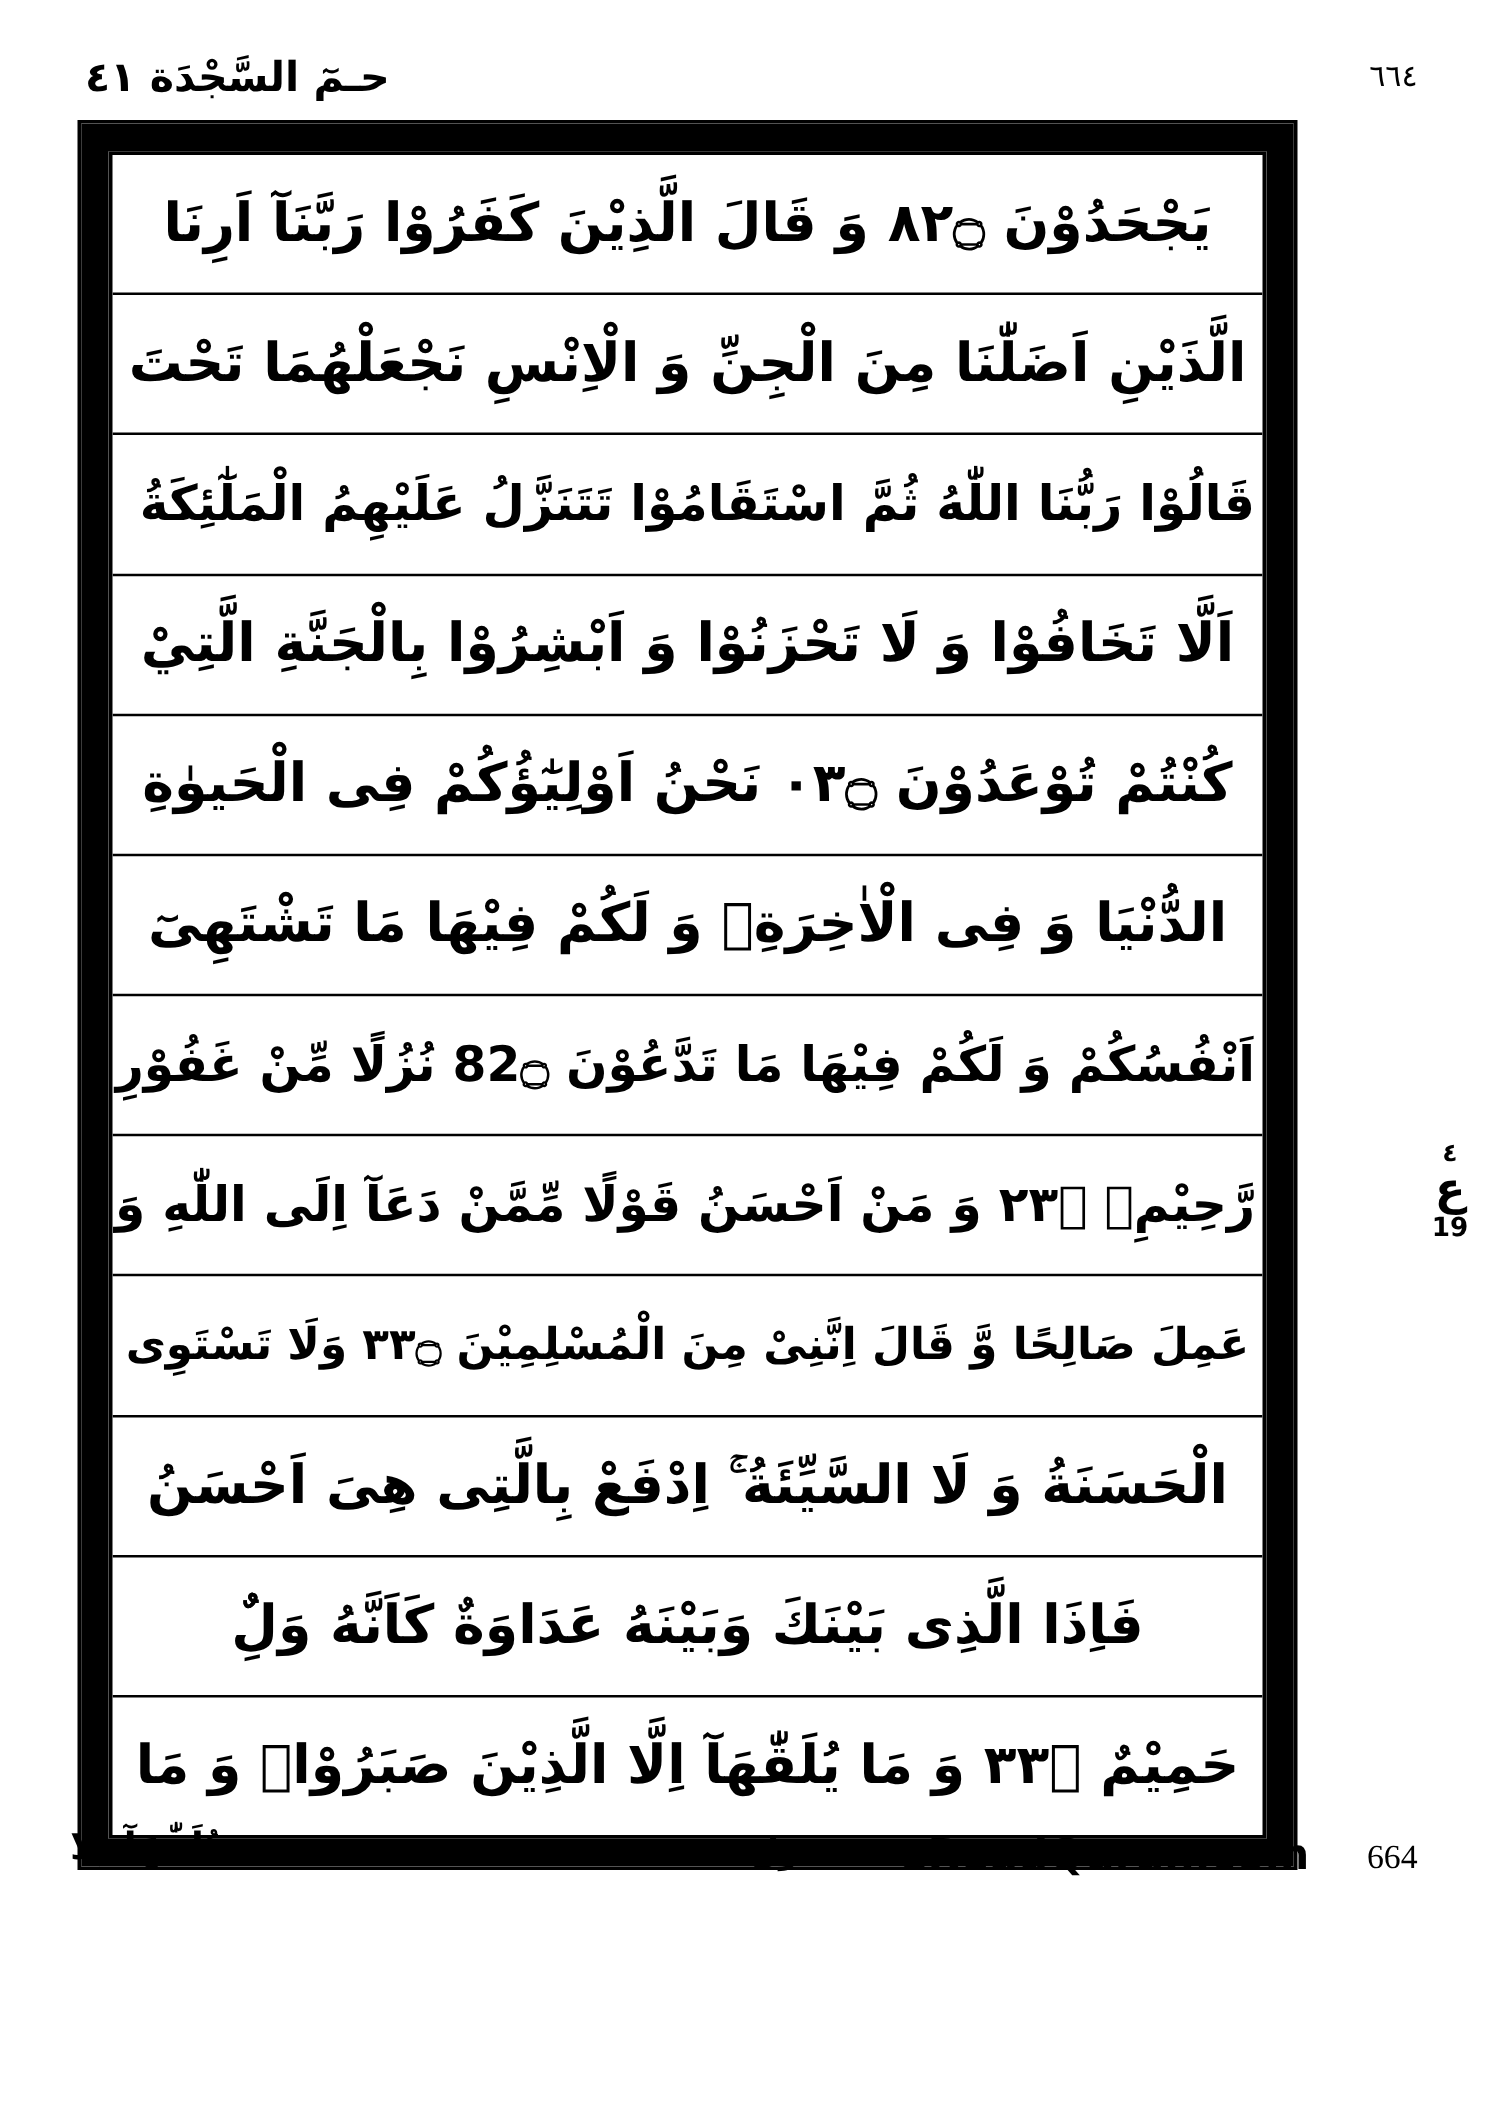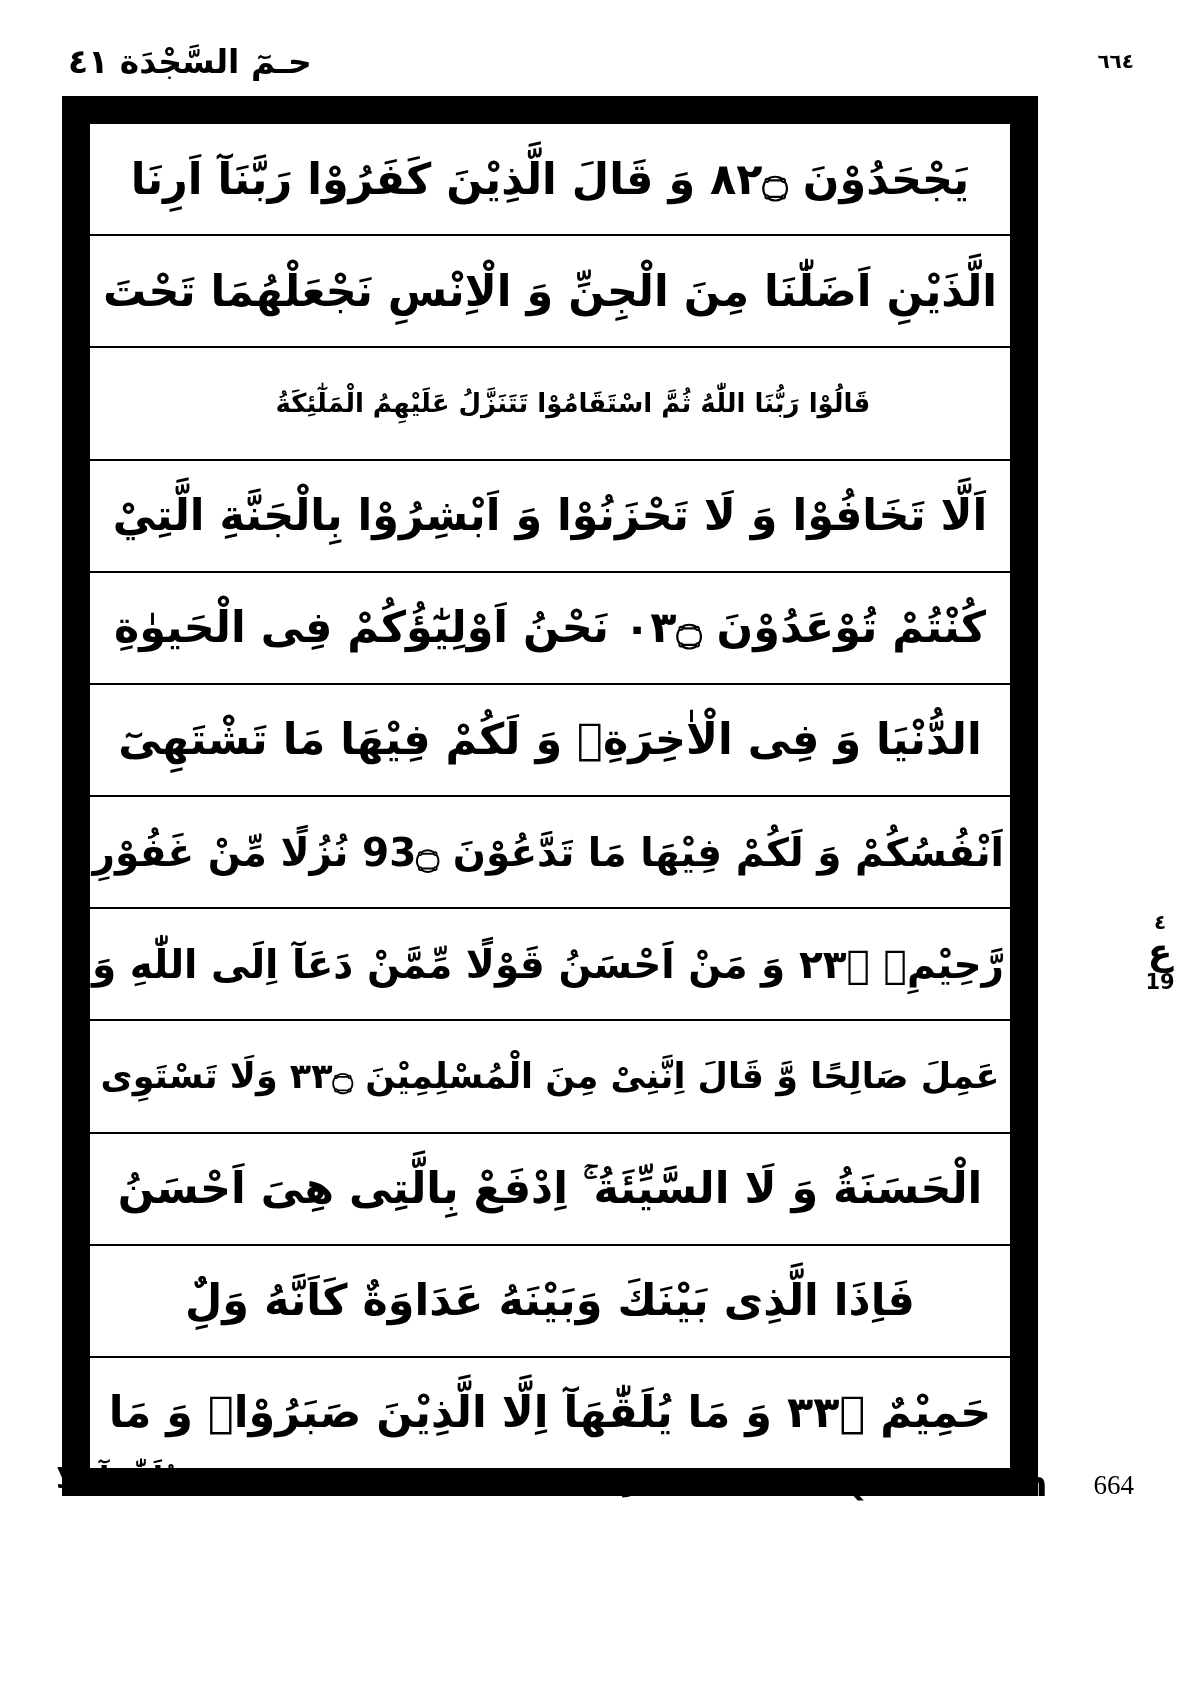--- a/index.html
+++ b/index.html
@@ -31,21 +31,21 @@
     direction: rtl;
   }
   .hdr-item {
     font-family: "DejaVu Sans", "Liberation Sans", sans-serif;
     color: #000;
     white-space: nowrap;
     line-height: 1;
     margin-left: 12px;
   }
   .hdr-juz   { font-size: 35px; font-weight: 700; letter-spacing: 0.5px; }
-  .hdr-pageno{ font-size: 20px; font-weight: 700; }
+  .hdr-pageno{ font-size: 24px; font-weight: 400; }
   .hdr-surah { font-size: 33px; font-weight: 700; letter-spacing: 0.5px; }
 
   
   .ruku-marker {
     position: absolute;
     right: 8px;
     top: 912px;
     width: 44px;
     text-align: center;
     font-family: "DejaVu Sans", "Liberation Sans", sans-serif;
@@ -436,33 +436,33 @@
 
     <div class="frame-inner">
       <div class="lines" id="lines-container">
           <div class="qline">
             <span class="qtext">يَجْحَدُوْنَ ۝٢٨ وَ قَالَ الَّذِيْنَ  كَفَرُوْا رَبَّنَآ اَرِنَا</span>
           </div>
           <div class="qline">
             <span class="qtext">الَّذَيْنِ اَضَلّٰنَا مِنَ الْجِنِّ وَ الْاِنْسِ نَجْعَلْهُمَا تَحْتَ</span>
           </div>
           <div class="qline">
-            <span class="qtext" style="font-size: 26px; margin-left: 46px;">قَالُوْا رَبُّنَا اللّٰهُ ثُمَّ اسْتَقَامُوْا تَتَنَزَّلُ عَلَيْهِمُ الْمَلٰٓئِكَةُ</span>
+            <span class="qtext" style="font-size: 39px; margin-left: 46px;">قَالُوْا رَبُّنَا اللّٰهُ ثُمَّ اسْتَقَامُوْا تَتَنَزَّلُ عَلَيْهِمُ الْمَلٰٓئِكَةُ</span>
           </div>
           <div class="qline">
             <span class="qtext">اَلَّا تَخَافُوْا وَ لَا تَحْزَنُوْا وَ اَبْشِرُوْا بِالْجَنَّةِ الَّتِيْ</span>
           </div>
           <div class="qline">
             <span class="qtext">كُنْتُمْ تُوْعَدُوْنَ ۝٣٠ نَحْنُ اَوْلِيٰٓؤُكُمْ فِى الْحَيوٰةِ</span>
           </div>
           <div class="qline">
             <span class="qtext">الدُّنْيَا وَ فِى الْاٰخِرَةِۗ وَ لَكُمْ فِيْهَا مَا تَشْتَهِىٓ</span>
           </div>
           <div class="qline">
-            <span class="qtext" style="font-size: 39px;">اَنْفُسُكُمْ وَ لَكُمْ فِيْهَا مَا تَدَّعُوْنَ ۝39 نُزُلًا مِّنْ غَفُوْرِ</span>
+            <span class="qtext" style="font-size: 39px;">اَنْفُسُكُمْ وَ لَكُمْ فِيْهَا مَا تَدَّعُوْنَ ۝28 نُزُلًا مِّنْ غَفُوْرِ</span>
           </div>
           <div class="qline">
             <span class="qtext" style="font-size: 39px;">رَّحِيْمِۙ ۝٣٢ وَ مَنْ اَحْسَنُ قَوْلًا مِّمَّنْ دَعَآ اِلَى اللّٰهِ وَ</span>
           </div>
           <div class="qline">
             <span class="qtext" style="font-size: 35px;">عَمِلَ صَالِحًا وَّ قَالَ اِنَّنِىْ مِنَ الْمُسْلِمِيْنَ ۝٣٣ وَلَا تَسْتَوِى</span>
           </div>
           <div class="qline">
             <span class="qtext">الْحَسَنَةُ وَ لَا السَّيِّئَةُ ۚ اِدْفَعْ بِالَّتِى هِىَ اَحْسَنُ</span>
           </div>

